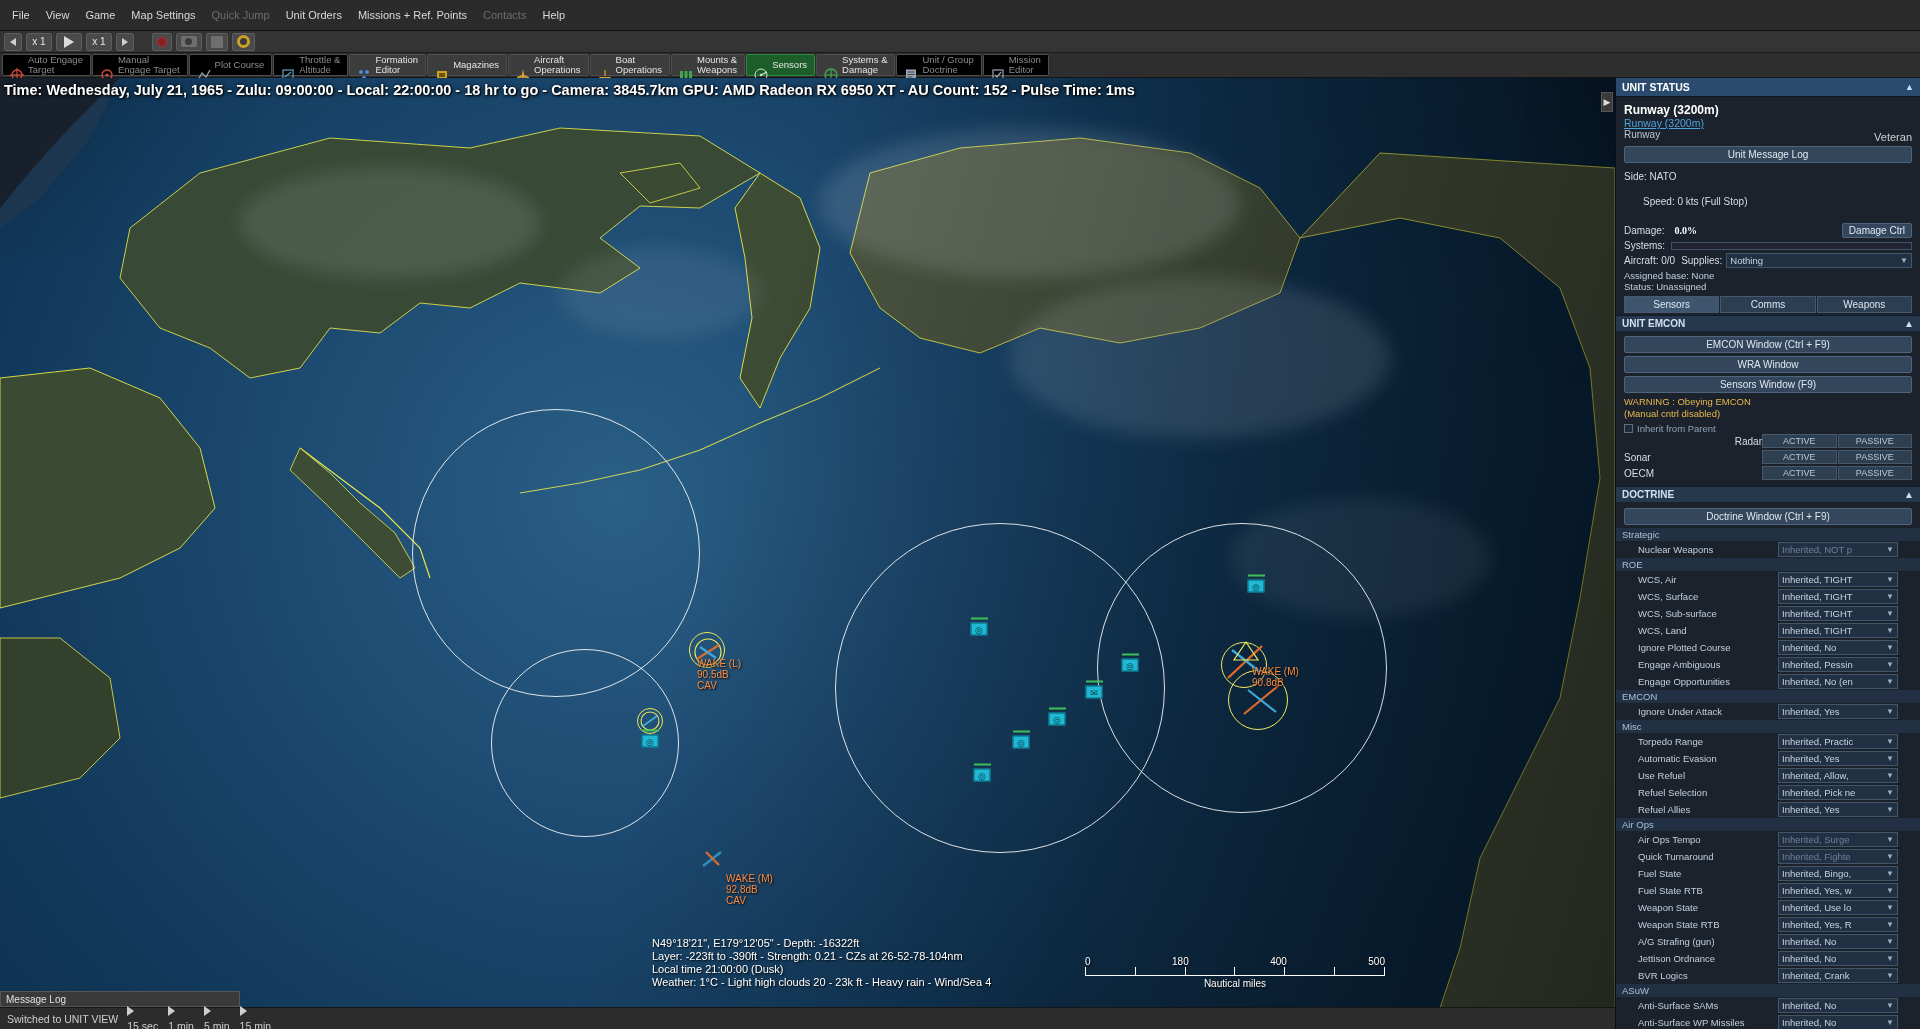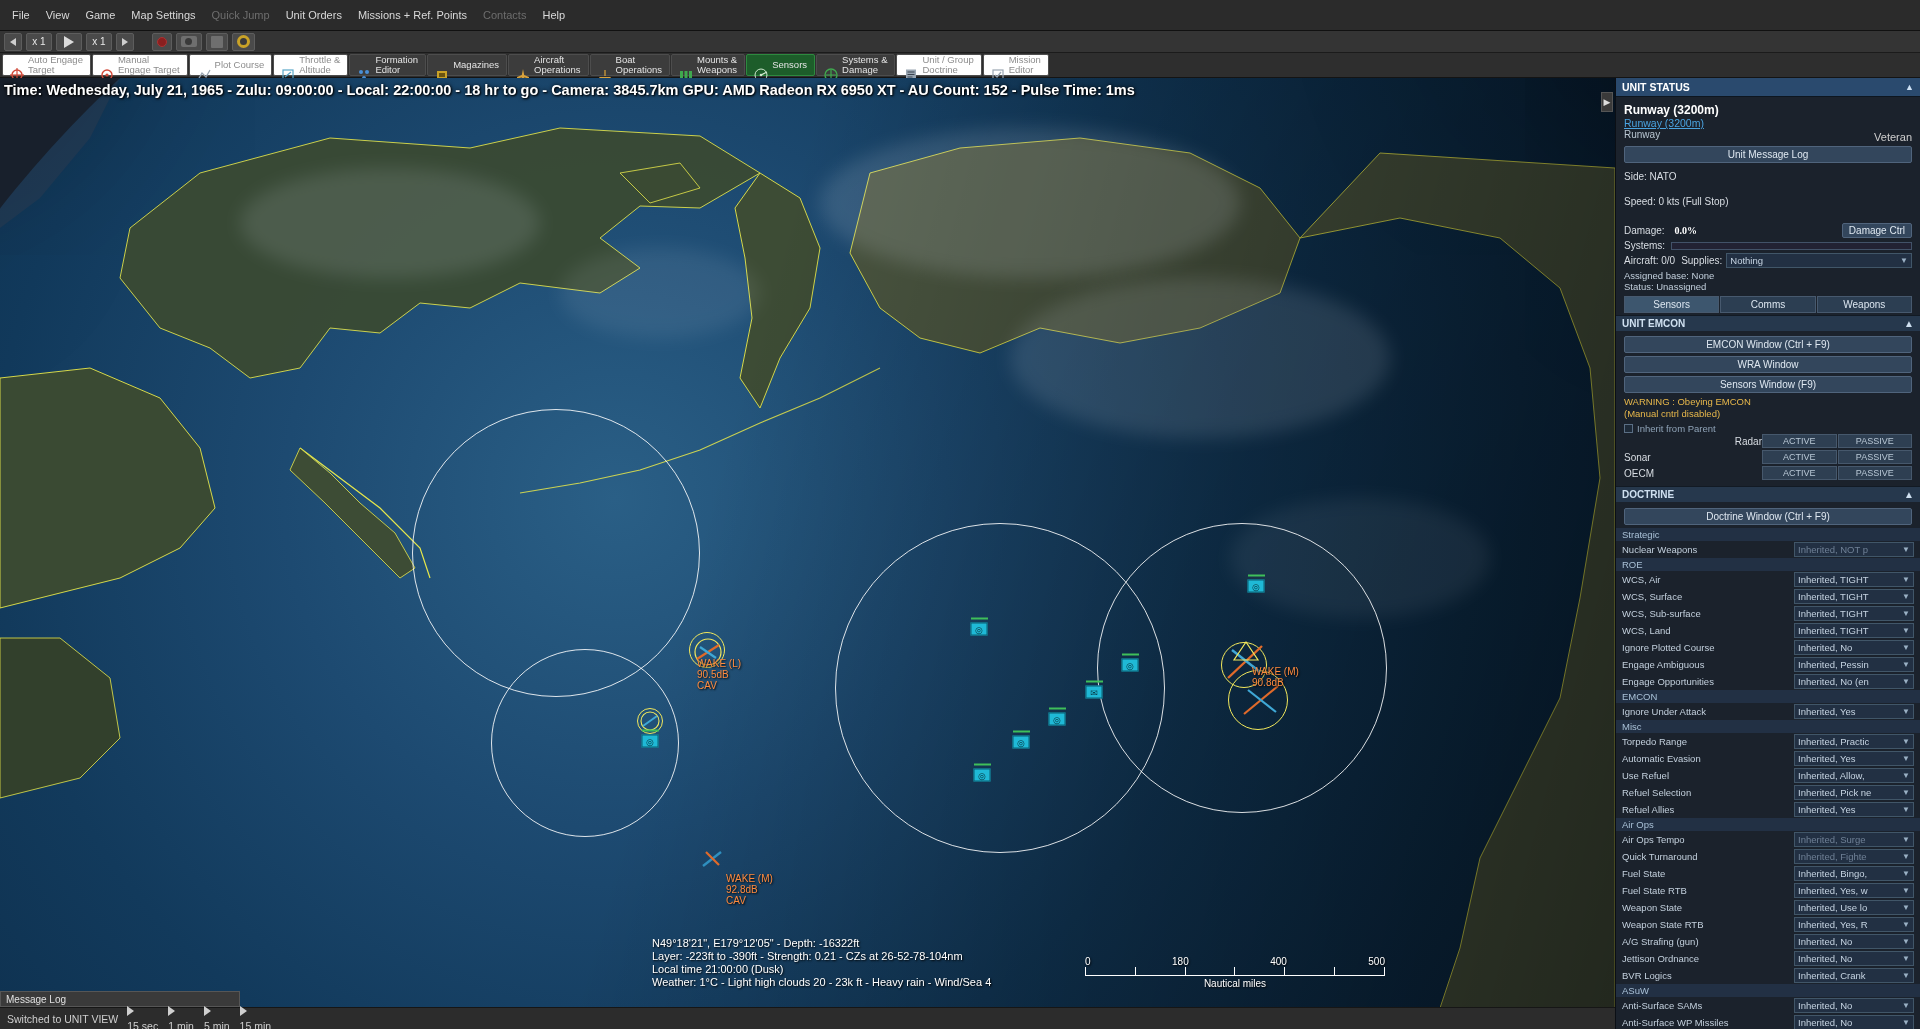--- a/index.html
+++ b/index.html
@@ -45,21 +45,21 @@
   
   .toolbar2 {
     height:25px; background:#2e2e2e; border-bottom:1px solid #141414;
     display:flex; align-items:stretch; gap:1px; padding:1px 2px; flex:0 0 auto;
   }
   .t2 {
     display:flex; align-items:center; gap:4px; padding:0 7px;
     background:#3c3c3c; border:1px solid #4d4d4d; border-radius:2px;
     font-size:9.5px; line-height:10px; color:#e4e4e4; white-space:pre-line;
   }
-  .t2.dim { color:#8c8c8c; background:#ffffff; }
+  .t2.dim { color:#8c8c8c; background:#000000; }
   .t2.sel { background:#1d5d2a; border-color:#2d8a3f; }
   .t2 .gi { width:14px;height:14px; flex:0 0 14px; display:block; }
 
   
   .main { flex:1 1 auto; display:flex; min-height:0; }
   .mapwrap { position:relative; flex:1 1 auto; overflow:hidden; background:#000; }
 
   
   .space { position:absolute; inset:0; background:#04060b; }
   .globe {
@@ -150,21 +150,21 @@
   .bar-bg { flex:1; height:8px; background:#223; border:1px solid #425268; margin-left:6px; }
   .bar-fill { height:100%; background:#2fbd3f; }
   .tabs { display:flex; gap:1px; margin-top:4px; }
   .tab { flex:1; background:#2c3e52; border:1px solid #47596e; font-size:10px; text-align:center; padding:2px 0; color:#dce6f0;}
   .tab.active { background:#3d566e; }
   .seg { display:flex; gap:1px; flex:0 0 150px;}
   .seg div { flex:1; background:#2e3f52; border:1px solid #46586c; font-size:9px; text-align:center; padding:1px 0; color:#b9c8d6;}
   .sel-in { background:#223043; border:1px solid #415668; color:#c6d4e2; font-size:9.5px; padding:1px 3px; height:15px; display:flex; align-items:center; justify-content:space-between; }
   .sel-in.dimv { color:#6f8096; }
   .sel-in .cv { font-size:8px; color:#9ab0c4; }
-  .dr { display:flex; align-items:center; justify-content:space-between; padding:1px 6px; font-size:9.5px; }
+  .dr { display:flex; align-items:center; justify-content:space-between; padding:1px 22px; font-size:9.5px; }
   .dr .lab { color:#c3d0dd; }
   .dr .val { width:120px; }
   .chk { width:9px;height:9px;border:1px solid #5a6e84; background:#1e2a38; display:inline-block; margin-right:4px; vertical-align:-1px;}
   .warn { color:#e8b84b; font-size:9.5px; line-height:12px; }
   .collapse-tab {
     position:absolute; right:305px; top:14px; width:12px; height:20px; background:#3a3a3a;
     border:1px solid #555; display:flex; align-items:center; justify-content:center; color:#ddd; font-size:9px;
     z-index:5;
   }
 </style>
@@ -532,21 +532,21 @@
         </div>
         <div style="margin-top:-26px;">
           <div class="lnk">Runway (3200m)</div>
           <div style="font-size:10px;color:#b9c6d2;">Runway</div>
         </div>
         <div class="btn" style="margin-top:6px;">Unit Message Log</div>
         <div style="margin-top:8px;font-size:10px;">
           <span>Side:</span>
           <span>NATO</span>
         </div>
-        <div style="margin-top:14px;font-size:10px;">Speed: 0 kts (Full Stop)</div>
+        <div style="margin-top:14px;font-size:10px;margin-left:19px;">Speed: 0 kts (Full Stop)</div>
 
         <div class="row" style="margin-top:16px;">
           <span>Damage:</span>
           <span style="font-weight:bold;color:#fff;margin-left:10px;font-family:Liberation Serif, serif;">0.0%</span>
           <span style="flex:1"></span>
           <span class="btn" style="width:auto;padding:1px 6px;margin:0;">Damage Ctrl</span>
         </div>
         <div class="row">
           <span>Systems:</span>
           <span class="bar-bg"><span class="bar-fill" style="width:100%"></span></span>

